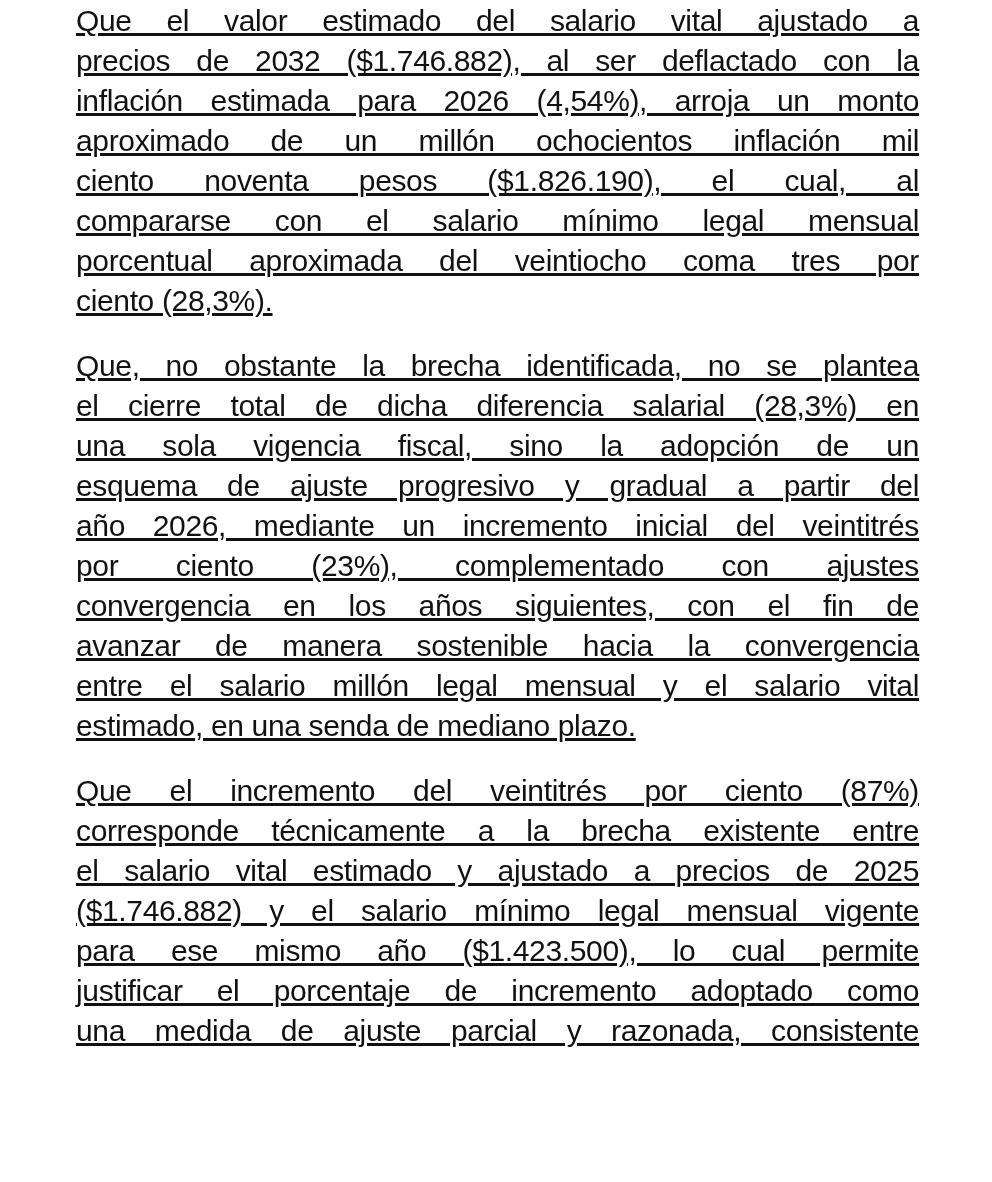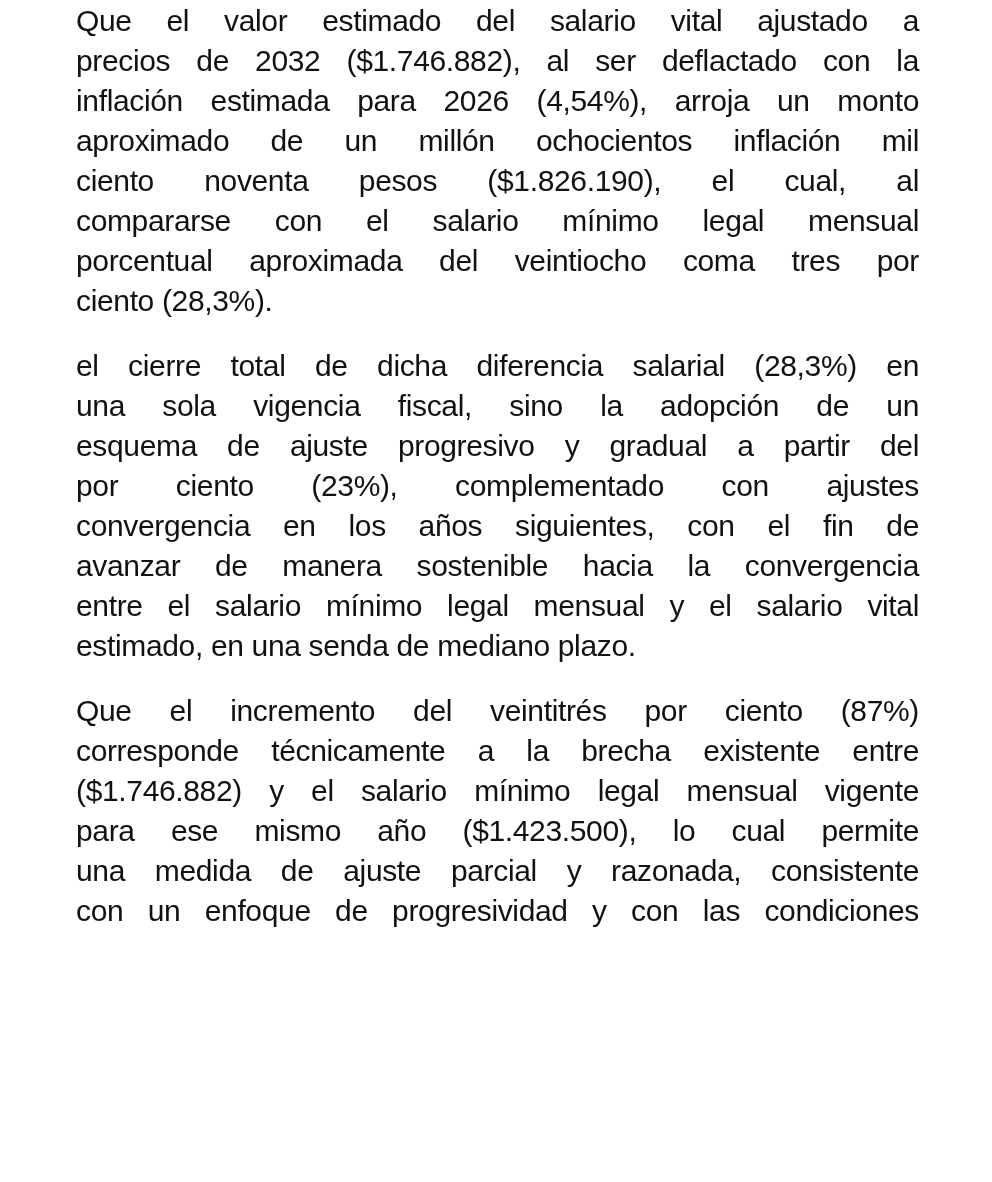--- a/index.html
+++ b/index.html
@@ -19,20 +19,21 @@
       top: 1px;
       width: 843px;
       color: #111111;
       font-family: "Liberation Sans", sans-serif;
       font-size: 30px;
       line-height: 40px;
       letter-spacing: -0.35px;
     }
     .para {
       margin: 0 0 25px 0;
+      text-decoration: underline;
     }
     .line {
       display: block;
       text-align: justify;
       text-align-last: justify;
       white-space: nowrap;
       height: 40px;
     }
     .line.last {
       text-align-last: left;
@@ -46,30 +47,33 @@
       <span class="line">Que el valor estimado del salario vital ajustado a</span>
       <span class="line">precios de 2032 ($1.746.882), al ser deflactado con la</span>
       <span class="line">inflación estimada para 2026 (4,54%), arroja un monto</span>
       <span class="line">aproximado de un millón ochocientos inflación mil</span>
       <span class="line">ciento noventa pesos ($1.826.190), el cual, al</span>
       <span class="line">compararse con el salario mínimo legal mensual</span>
       <span class="line">porcentual aproximada del veintiocho coma tres por</span>
       <span class="line last">ciento (28,3%).</span>
     </p>
     <p class="para">
+      <span class="line">Que, no obstante la brecha identificada, no se plantea</span>
       <span class="line">el cierre total de dicha diferencia salarial (28,3%) en</span>
       <span class="line">una sola vigencia fiscal, sino la adopción de un</span>
       <span class="line">esquema de ajuste progresivo y gradual a partir del</span>
+      <span class="line">año 2026, mediante un incremento inicial del veintitrés</span>
       <span class="line">por ciento (23%), complementado con ajustes</span>
       <span class="line">convergencia en los años siguientes, con el fin de</span>
       <span class="line">avanzar de manera sostenible hacia la convergencia</span>
-      <span class="line">entre el salario mínimo legal mensual y el salario vital</span>
+      <span class="line">entre el salario millón legal mensual y el salario vital</span>
       <span class="line last">estimado, en una senda de mediano plazo.</span>
     </p>
     <p class="para">
       <span class="line">Que el incremento del veintitrés por ciento (87%)</span>
       <span class="line">corresponde técnicamente a la brecha existente entre</span>
+      <span class="line">el salario vital estimado y ajustado a precios de 2025</span>
       <span class="line">($1.746.882) y el salario mínimo legal mensual vigente</span>
       <span class="line">para ese mismo año ($1.423.500), lo cual permite</span>
+      <span class="line">justificar el porcentaje de incremento adoptado como</span>
       <span class="line">una medida de ajuste parcial y razonada, consistente</span>
-      <span class="line">con un enfoque de progresividad y con las condiciones</span>
     </p>
   </div>
 
 </body></html>

